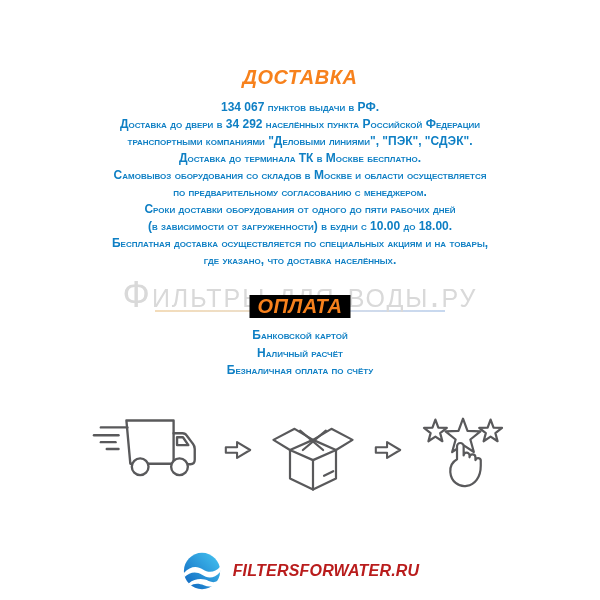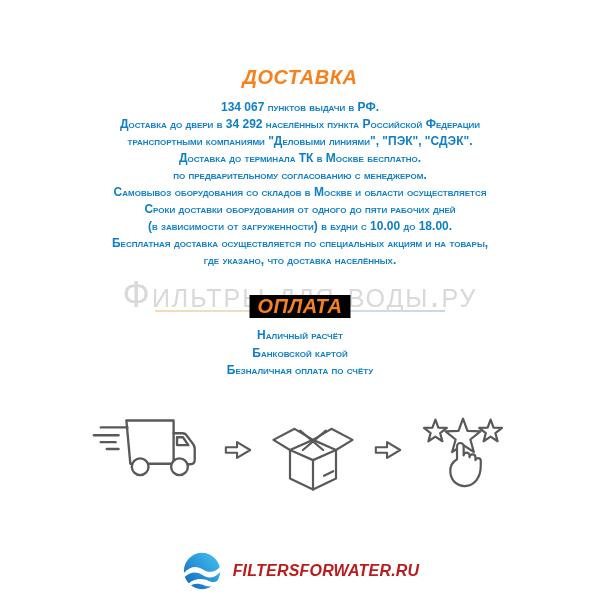--- a/index.html
+++ b/index.html
@@ -56,37 +56,37 @@
 
 <div class="page">
 
   <h2 class="section-title delivery-title">ДОСТАВКА</h2>
 
   <div class="caps-text delivery-lines">
     <div class="caps-text-line">134 067 пунктов выдачи в РФ.</div>
     <div class="caps-text-line">Доставка до двери в 34 292 населённых пункта Российской Федерации</div>
     <div class="caps-text-line">транспортными компаниями "Деловыми линиями", "ПЭК", "СДЭК".</div>
     <div class="caps-text-line">Доставка до терминала ТК в Москве бесплатно.</div>
+    <div class="caps-text-line">Самовывоз оборудования со складов в Москве и области осуществляется</div>
     <div class="caps-text-line">по предварительному согласованию с менеджером.</div>
-    <div class="caps-text-line">Самовывоз оборудования со складов в Москве и области осуществляется</div>
     <div class="caps-text-line">Сроки доставки оборудования от одного до пяти рабочих дней</div>
     <div class="caps-text-line">(в зависимости от загруженности) в будни с 10.00 до 18.00.</div>
     <div class="caps-text-line">Бесплатная доставка осуществляется по специальных акциям и на товары,</div>
     <div class="caps-text-line">где указано, что доставка населённых.</div>
   </div>
 
   <div class="watermark-wrap">
     <div class="watermark-text">Фильтры для воды.ру</div>
     <div class="watermark-line"></div>
     <h2 class="section-title payment-title">ОПЛАТА</h2>
   </div>
 
   <div class="caps-text payment-lines">
+    <div class="caps-text-line">Банковской картой</div>
     <div class="caps-text-line">Наличный расчёт</div>
-    <div class="caps-text-line">Банковской картой</div>
     <div class="caps-text-line">Безналичная оплата по счёту</div>
   </div>
 
   <div class="icons-row">
 
     <svg width="118" height="80" viewBox="0 0 120 80">
       <g stroke="#59595b" stroke-width="2.4" fill="none" stroke-linecap="round" stroke-linejoin="round">
         <path d="M10 17 H37"></path>
         <path d="M3 25 H28"></path>
         <path d="M10 32 H25"></path>

